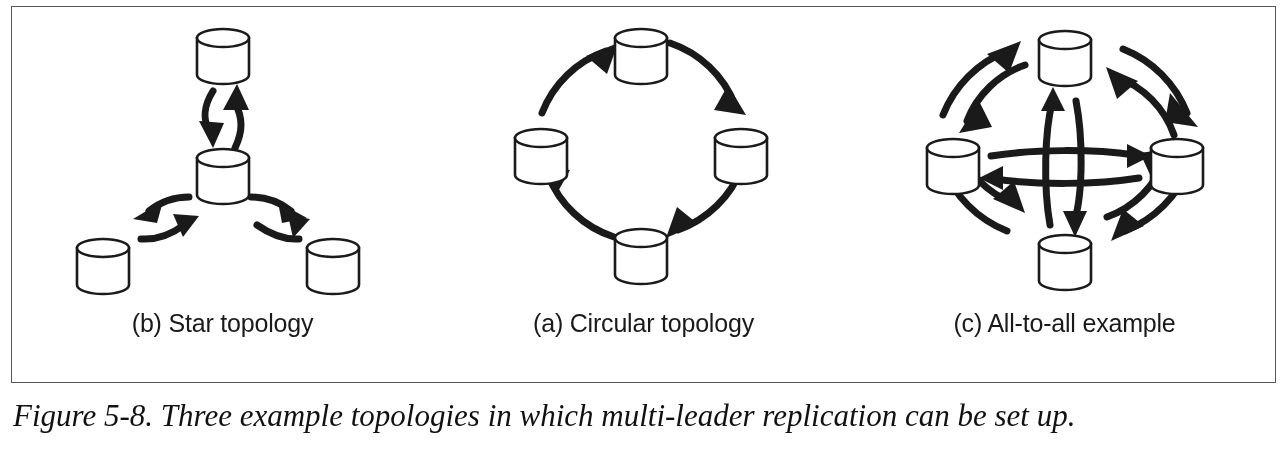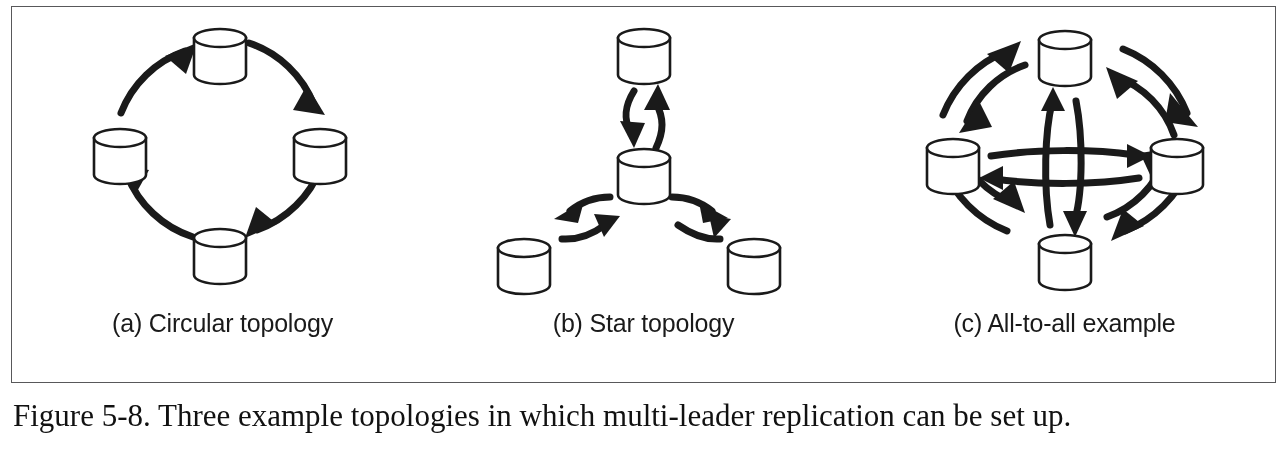--- a/index.html
+++ b/index.html
@@ -62,33 +62,88 @@
     letter-spacing: -0.2px;
     white-space: nowrap;
     margin-top: 2px;
   }
   .caption {
     position: absolute;
     left: 13px;
     top: 396px;
     width: 1260px;
     font-family: "Liberation Serif", serif;
+    font-style: italic;
     font-size: 31px;
     line-height: 40px;
     color: #111111;
     white-space: nowrap;
   }
 </style>
 </head>
 <body>
 
 <div id="figure-root">
 
   <div class="figure-box">
     <div class="panels">
+
+      <div class="panel">
+        <div class="panel-art">
+          <svg width="340" height="300" viewBox="0 0 340 300" xmlns="http://www.w3.org/2000/svg">
+            <defs>
+              <g id="cyl-b">
+                <path d="M0,9 L0,46 A26,9 0 0 0 52,46 L52,9 Z" fill="#ffffff" stroke="#1a1a1a" stroke-width="2.6"></path>
+                <ellipse cx="26" cy="9" rx="26" ry="9" fill="#ffffff" stroke="#1a1a1a" stroke-width="2.6"></ellipse>
+              </g>
+            </defs>
+
+            <g fill="#1a1a1a">
+
+              <path d="M160,84 C150,100 150,112 156,124" fill="none" stroke="#1a1a1a" stroke-width="7" stroke-linecap="round"></path>
+              <path d="M146,114 L160,141 L171,116 Z"></path>
+
+              <path d="M182,141 C190,124 190,111 182,96" fill="none" stroke="#1a1a1a" stroke-width="7" stroke-linecap="round"></path>
+              <path d="M170,103 L184,77 L196,103 Z"></path>
+            </g>
+
+            <g fill="#1a1a1a">
+
+              <path d="M136,190 C118,190 106,196 96,204" fill="none" stroke="#1a1a1a" stroke-width="7" stroke-linecap="round"></path>
+              <path d="M110,194 L80,212 L104,216 Z"></path>
+
+              <path d="M88,232 C104,233 119,227 131,218" fill="none" stroke="#1a1a1a" stroke-width="7" stroke-linecap="round"></path>
+              <path d="M120,207 L146,209 L130,230 Z"></path>
+            </g>
+
+            <g fill="#1a1a1a">
+
+              <path d="M204,218 C217,227 231,233 246,232" fill="none" stroke="#1a1a1a" stroke-width="7" stroke-linecap="round"></path>
+              <path d="M235,208 L257,212 L240,231 Z"></path>
+
+              <path d="M238,204 C228,196 216,190 198,190" fill="none" stroke="#1a1a1a" stroke-width="7" stroke-linecap="round"></path>
+              <path d="M254,211 L225,195 L229,216 Z"></path>
+            </g>
+
+            <g>
+              <use href="#cyl-b" x="144" y="22"></use>
+            </g>
+            <g>
+              <use href="#cyl-b" x="144" y="142"></use>
+            </g>
+            <g>
+              <use href="#cyl-b" x="24" y="232"></use>
+            </g>
+            <g>
+              <use href="#cyl-b" x="254" y="232"></use>
+            </g>
+          </svg>
+        </div>
+        <div class="panel-label">(b) Star topology</div>
+      </div>
 
       <div class="panel">
         <div class="panel-art">
           <svg width="340" height="300" viewBox="0 0 340 300" xmlns="http://www.w3.org/2000/svg">
             <defs>
               <g id="cyl-a">
                 <path d="M0,9 L0,46 A26,9 0 0 0 52,46 L52,9 Z" fill="#ffffff" stroke="#1a1a1a" stroke-width="2.6"></path>
                 <ellipse cx="26" cy="9" rx="26" ry="9" fill="#ffffff" stroke="#1a1a1a" stroke-width="2.6"></ellipse>
               </g>
             </defs>
@@ -127,74 +182,20 @@
             </g>
           </svg>
         </div>
         <div class="panel-label">(a) Circular topology</div>
       </div>
 
       <div class="panel">
         <div class="panel-art">
           <svg width="340" height="300" viewBox="0 0 340 300" xmlns="http://www.w3.org/2000/svg">
             <defs>
-              <g id="cyl-b">
-                <path d="M0,9 L0,46 A26,9 0 0 0 52,46 L52,9 Z" fill="#ffffff" stroke="#1a1a1a" stroke-width="2.6"></path>
-                <ellipse cx="26" cy="9" rx="26" ry="9" fill="#ffffff" stroke="#1a1a1a" stroke-width="2.6"></ellipse>
-              </g>
-            </defs>
-
-            <g fill="#1a1a1a">
-
-              <path d="M160,84 C150,100 150,112 156,124" fill="none" stroke="#1a1a1a" stroke-width="7" stroke-linecap="round"></path>
-              <path d="M146,114 L160,141 L171,116 Z"></path>
-
-              <path d="M182,141 C190,124 190,111 182,96" fill="none" stroke="#1a1a1a" stroke-width="7" stroke-linecap="round"></path>
-              <path d="M170,103 L184,77 L196,103 Z"></path>
-            </g>
-
-            <g fill="#1a1a1a">
-
-              <path d="M136,190 C118,190 106,196 96,204" fill="none" stroke="#1a1a1a" stroke-width="7" stroke-linecap="round"></path>
-              <path d="M110,194 L80,212 L104,216 Z"></path>
-
-              <path d="M88,232 C104,233 119,227 131,218" fill="none" stroke="#1a1a1a" stroke-width="7" stroke-linecap="round"></path>
-              <path d="M120,207 L146,209 L130,230 Z"></path>
-            </g>
-
-            <g fill="#1a1a1a">
-
-              <path d="M204,218 C217,227 231,233 246,232" fill="none" stroke="#1a1a1a" stroke-width="7" stroke-linecap="round"></path>
-              <path d="M235,208 L257,212 L240,231 Z"></path>
-
-              <path d="M238,204 C228,196 216,190 198,190" fill="none" stroke="#1a1a1a" stroke-width="7" stroke-linecap="round"></path>
-              <path d="M254,211 L225,195 L229,216 Z"></path>
-            </g>
-
-            <g>
-              <use href="#cyl-b" x="144" y="22"></use>
-            </g>
-            <g>
-              <use href="#cyl-b" x="144" y="142"></use>
-            </g>
-            <g>
-              <use href="#cyl-b" x="24" y="232"></use>
-            </g>
-            <g>
-              <use href="#cyl-b" x="254" y="232"></use>
-            </g>
-          </svg>
-        </div>
-        <div class="panel-label">(b) Star topology</div>
-      </div>
-
-      <div class="panel">
-        <div class="panel-art">
-          <svg width="340" height="300" viewBox="0 0 340 300" xmlns="http://www.w3.org/2000/svg">
-            <defs>
               <g id="cyl-c">
                 <path d="M0,9 L0,46 A26,9 0 0 0 52,46 L52,9 Z" fill="#ffffff" stroke="#1a1a1a" stroke-width="2.6"></path>
                 <ellipse cx="26" cy="9" rx="26" ry="9" fill="#ffffff" stroke="#1a1a1a" stroke-width="2.6"></ellipse>
               </g>
             </defs>
 
             <g fill="#1a1a1a">
               <path d="M96,149 C140,142 198,142 240,148" fill="none" stroke="#1a1a1a" stroke-width="7" stroke-linecap="round"></path>
               <path d="M232,137 L256,149 L232,161 Z"></path>
             </g>

